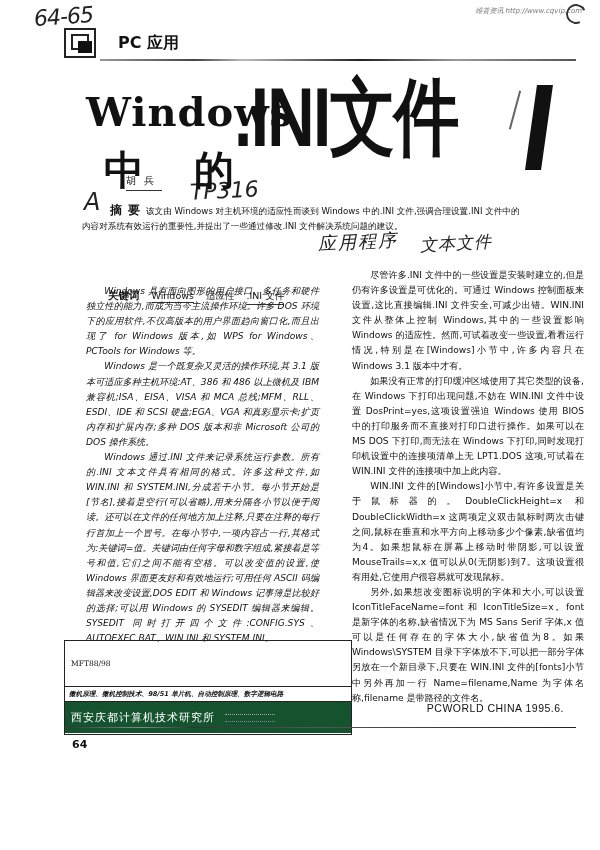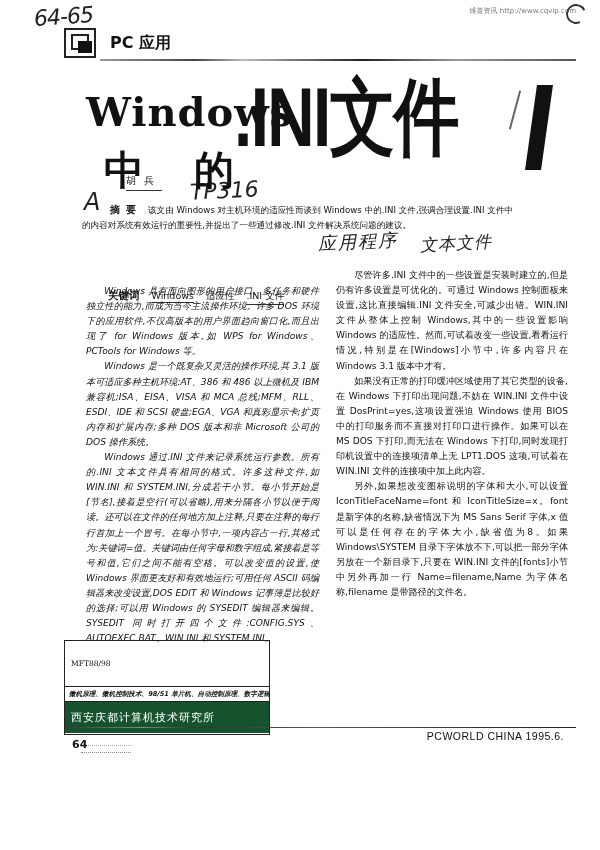--- a/index.html
+++ b/index.html
@@ -6,61 +6,61 @@
   html, body { width: 600px; height: 850px; background: #ffffff; overflow: hidden; }
   body { position: relative; font-family: "DejaVu Serif", "Liberation Serif", serif; color: #111; }
 
   .handwrite { position: absolute; font-family: "DejaVu Sans", sans-serif; color: #222; font-style: italic; font-weight: 300; }
   #hw-pages { left: 34px; top: 4px; font-size: 22px; letter-spacing: -1px; transform: rotate(-4deg); }
   #hw-tp { left: 190px; top: 178px; font-size: 22px; transform: rotate(-3deg); }
   #hw-a { left: 84px; top: 188px; font-size: 24px; }
   #hw-kw1 { left: 318px; top: 230px; font-size: 18px; letter-spacing: 2px; transform: rotate(-3deg); }
   #hw-kw2 { left: 420px; top: 232px; font-size: 17px; letter-spacing: 1px; transform: rotate(-3deg); }
 
-  .watermark { position: absolute; right: 24px; top: 6px; font-size: 7px; color: #777; font-family: "DejaVu Sans", sans-serif; }
+  .watermark { position: absolute; right: 18px; top: 6px; font-size: 7px; color: #777; font-family: "DejaVu Sans", sans-serif; font-style: italic; }
   .corner-mark { position: absolute; right: 14px; top: 4px; width: 20px; height: 20px; border: 2px solid #333; border-radius: 50%; border-right-color: transparent; transform: rotate(20deg); }
 
-  .section-header { position: absolute; left: 64px; top: 28px; display: flex; align-items: center; gap: 14px; }
+  .section-header { position: absolute; left: 64px; top: 28px; display: flex; align-items: center; gap: 22px; }
   .pc-icon { width: 32px; height: 30px; border: 2px solid #222; background: #fff; position: relative; }
   .pc-icon::before { content: ""; position: absolute; left: 5px; top: 4px; width: 14px; height: 12px; border: 2px solid #222; background: #fff; }
   .pc-icon::after { content: ""; position: absolute; left: 12px; top: 11px; width: 14px; height: 12px; background: #111; }
   .section-label { font-family: "DejaVu Sans", sans-serif; font-weight: bold; font-size: 16px; color: #111; }
   .header-rule { position: absolute; left: 100px; top: 59px; width: 476px; height: 2px; background: linear-gradient(90deg, #999 0%, #444 20%, #bbb 30%, #222 55%, #999 75%, #555 100%); }
 
   .title-win { position: absolute; left: 86px; top: 88px; font-size: 40px; font-weight: bold; font-family: "DejaVu Serif", serif; letter-spacing: 1px; }
   .title-zhong { position: absolute; left: 104px; top: 143px; font-size: 40px; font-family: "DejaVu Sans", sans-serif; font-weight: bold; letter-spacing: 50px; }
   .title-ini { position: absolute; left: 234px; top: 75px; font-size: 84px; font-weight: bold; font-family: "Liberation Sans", sans-serif; letter-spacing: -2px; transform: scaleX(0.78); transform-origin: left top; line-height: 1; }
   .title-deco { position: absolute; left: 531px; top: 85px; width: 16px; height: 85px; background: #111; transform: skewX(-8deg); }
   .title-deco-left { position: absolute; left: 514px; top: 90px; width: 2px; height: 40px; background: #666; transform: rotate(15deg); }
 
   .author { position: absolute; left: 126px; top: 174px; font-size: 10px; letter-spacing: 8px; border-bottom: 1px solid #333; padding-bottom: 2px; font-family: "DejaVu Sans", sans-serif; }
 
   .abstract { position: absolute; left: 82px; top: 203px; width: 438px; font-size: 8.6px; line-height: 14.5px; font-family: "DejaVu Sans", sans-serif; text-indent: 28px; }
-  .abstract-label { font-weight: bold; letter-spacing: 6px; margin-right: 6px; font-size: 10px; }
+  .abstract-label { font-weight: bold; letter-spacing: 6px; font-size: 12px; }
   .keywords { position: absolute; left: 108px; top: 254px; font-size: 9.5px; font-family: "DejaVu Sans", sans-serif; display: flex; gap: 12px; align-items: baseline; }
   .kw-label { font-weight: bold; font-size: 10.5px; }
   .kw-item { border-bottom: 1px solid #333; padding-bottom: 1px; }
   .kw-item.plain { border-bottom: none; margin-top: 36px; }
 
   .column { position: absolute; font-size: 9.1px; line-height: 15.1px; text-align: justify; font-family: "DejaVu Sans", sans-serif; }
   .col-left { left: 86px; top: 284px; width: 233px; font-style: italic; }
-  .col-right { left: 336px; top: 268px; width: 232px; }
+  .col-right { left: 352px; top: 268px; width: 232px; }
   .para { text-indent: 2em; }
 
-  .ad-box { position: absolute; left: 64px; top: 640px; width: 206px; height: 95px; border: 1.5px solid #222; }
+  .ad-box { position: absolute; left: 64px; top: 640px; width: 288px; height: 95px; border: 1.5px solid #222; }
   .ad-top { height: 46px; display: flex; align-items: center; padding-left: 6px; gap: 6px; border-bottom: 1.5px solid #222; }
   .ad-model { font-size: 7.5px; font-family: "DejaVu Serif", serif; }
   .ad-title { font-size: 18px; font-weight: bold; font-family: "DejaVu Sans", sans-serif; letter-spacing: 1px; }
   .ad-mid { height: 15px; font-size: 6.6px; line-height: 15px; font-weight: bold; padding-left: 4px; border-bottom: 1.5px solid #222; white-space: nowrap; overflow: hidden; font-family: "DejaVu Sans", sans-serif; font-style: italic; }
   .ad-bottom { height: 31px; background: #14532d; color: #fff; font-size: 11px; line-height: 31px; padding-left: 6px; font-family: "DejaVu Sans", sans-serif; letter-spacing: 1px; }
   .ad-bottom-noise { display: inline-block; width: 50px; height: 8px; margin-left: 10px; border-top: 1px dotted #aaa; border-bottom: 1px dotted #888; vertical-align: middle; }
 
   .footer-rule { position: absolute; left: 64px; top: 727px; width: 512px; height: 1px; background: linear-gradient(90deg, #333 0%, #888 15%, #333 25%, #555 50%, #222 100%); }
   .page-num { position: absolute; left: 72px; top: 738px; font-size: 11px; font-weight: bold; font-family: "DejaVu Sans", sans-serif; }
-  .pub-line { position: absolute; right: 36px; top: 730px; font-size: 10.5px; font-family: "Liberation Sans", sans-serif; letter-spacing: 0.5px; }
+  .pub-line { position: absolute; right: 36px; top: 702px; font-size: 10.5px; font-family: "Liberation Sans", sans-serif; letter-spacing: 0.5px; }
 </style>
 </head>
 <body>
 
 <div class="handwrite" id="hw-pages">64-65</div>
 <div class="handwrite" id="hw-tp">TP316</div>
 <div class="handwrite" id="hw-a">A</div>
 <div class="handwrite" id="hw-kw1">应用程序</div>
 <div class="handwrite" id="hw-kw2">文本文件</div>
 
@@ -94,20 +94,21 @@
 
 <div class="column col-left">
   <p class="para">Windows 具有面向图形的用户接口、多任务和硬件独立性的能力,而成为当今主流操作环境。许多 DOS 环境下的应用软件,不仅高版本的用户界面趋向窗口化,而且出现了 for Windows 版本,如 WPS for Windows、PCTools for Windows 等。</p>
   <p class="para">Windows 是一个既复杂又灵活的操作环境,其 3.1 版本可适应多种主机环境:AT、386 和 486 以上微机及 IBM 兼容机;ISA、EISA、VISA 和 MCA 总线;MFM、RLL、ESDI、IDE 和 SCSI 硬盘;EGA、VGA 和真彩显示卡;扩页内存和扩展内存;多种 DOS 版本和非 Microsoft 公司的 DOS 操作系统。</p>
   <p class="para">Windows 通过.INI 文件来记录系统运行参数。所有的.INI 文本文件具有相同的格式。许多这种文件,如 WIN.INI 和 SYSTEM.INI,分成若干小节。每小节开始是[节名],接着是空行(可以省略),用来分隔各小节以便于阅读。还可以在文件的任何地方加上注释,只要在注释的每行行首加上一个冒号。在每小节中,一项内容占一行,其格式为:关键词=值。关键词由任何字母和数字组成,紧接着是等号和值,它们之间不能有空格。可以改变值的设置,使 Windows 界面更友好和有效地运行;可用任何 ASCII 码编辑器来改变设置,DOS EDIT 和 Windows 记事簿是比较好的选择;可以用 Windows 的 SYSEDIT 编辑器来编辑。SYSEDIT 同时打开四个文件:CONFIG.SYS、AUTOEXEC.BAT、WIN.INI 和 SYSTEM.INI。</p>
 </div>
 
 <div class="column col-right">
   <p class="para">尽管许多.INI 文件中的一些设置是安装时建立的,但是仍有许多设置是可优化的。可通过 Windows 控制面板来设置,这比直接编辑.INI 文件安全,可减少出错。WIN.INI 文件从整体上控制 Windows,其中的一些设置影响 Windows 的适应性。然而,可试着改变一些设置,看看运行情况,特别是在[Windows]小节中,许多内容只在 Windows 3.1 版本中才有。</p>
   <p class="para">如果没有正常的打印缓冲区域使用了其它类型的设备,在 Windows 下打印出现问题,不妨在 WIN.INI 文件中设置 DosPrint=yes,这项设置强迫 Windows 使用 BIOS 中的打印服务而不直接对打印口进行操作。如果可以在 MS DOS 下打印,而无法在 Windows 下打印,同时发现打印机设置中的连接项清单上无 LPT1.DOS 这项,可试着在 WIN.INI 文件的连接项中加上此内容。</p>
+  <p class="para">WIN.INI 文件的[Windows]小节中,有许多设置是关于鼠标器的。DoubleClickHeight=x 和 DoubleClickWidth=x 这两项定义双击鼠标时两次击键之间,鼠标在垂直和水平方向上移动多少个像素,缺省值均为4。如果想鼠标在屏幕上移动时带阴影,可以设置 MouseTrails=x,x 值可以从0(无阴影)到7。这项设置很有用处,它使用户很容易就可发现鼠标。</p>
   <p class="para">另外,如果想改变图标说明的字体和大小,可以设置 IconTitleFaceName=font 和 IconTitleSize=x。font 是新字体的名称,缺省情况下为 MS Sans Serif 字体,x 值可以是任何存在的字体大小,缺省值为8。如果 Windows\SYSTEM 目录下字体放不下,可以把一部分字体另放在一个新目录下,只要在 WIN.INI 文件的[fonts]小节中另外再加一行 Name=filename,Name 为字体名称,filename 是带路径的文件名。</p>
 </div>
 
 <div class="ad-box">
   <div class="ad-top">
     <span class="ad-model">MFT88/98</span>
   </div>
   <div class="ad-mid">微机原理、微机控制技术、98/51 单片机、自动控制原理、数字逻辑电路</div>
   <div class="ad-bottom">
     <span>西安庆都计算机技术研究所</span><span class="ad-bottom-noise"></span>

